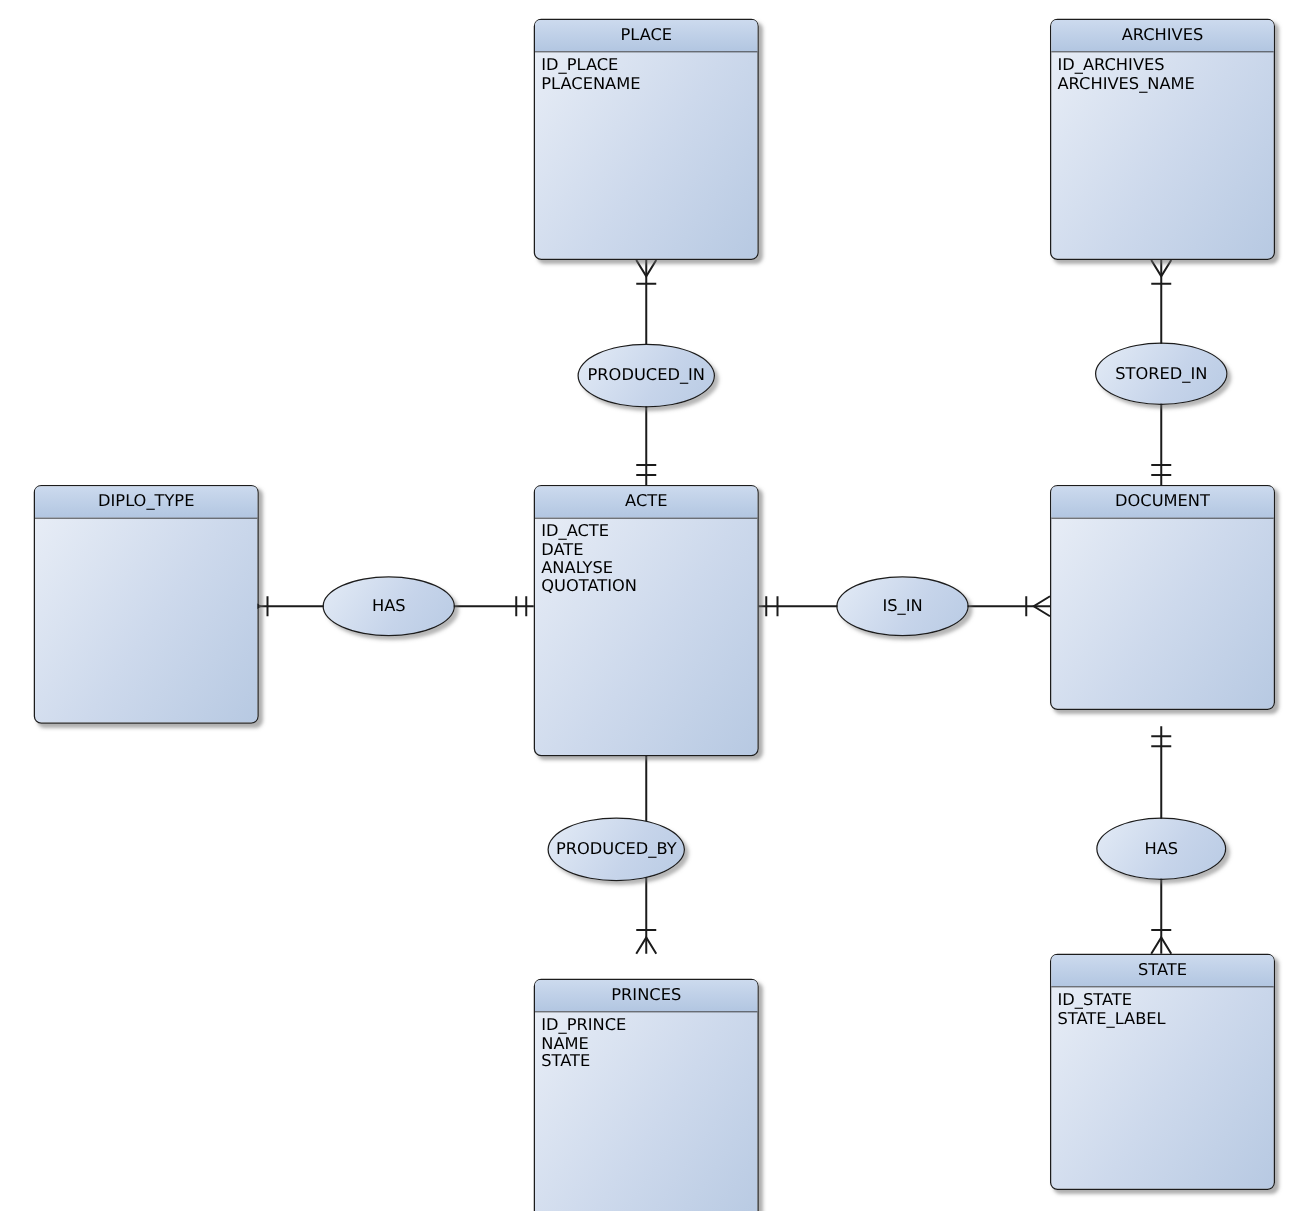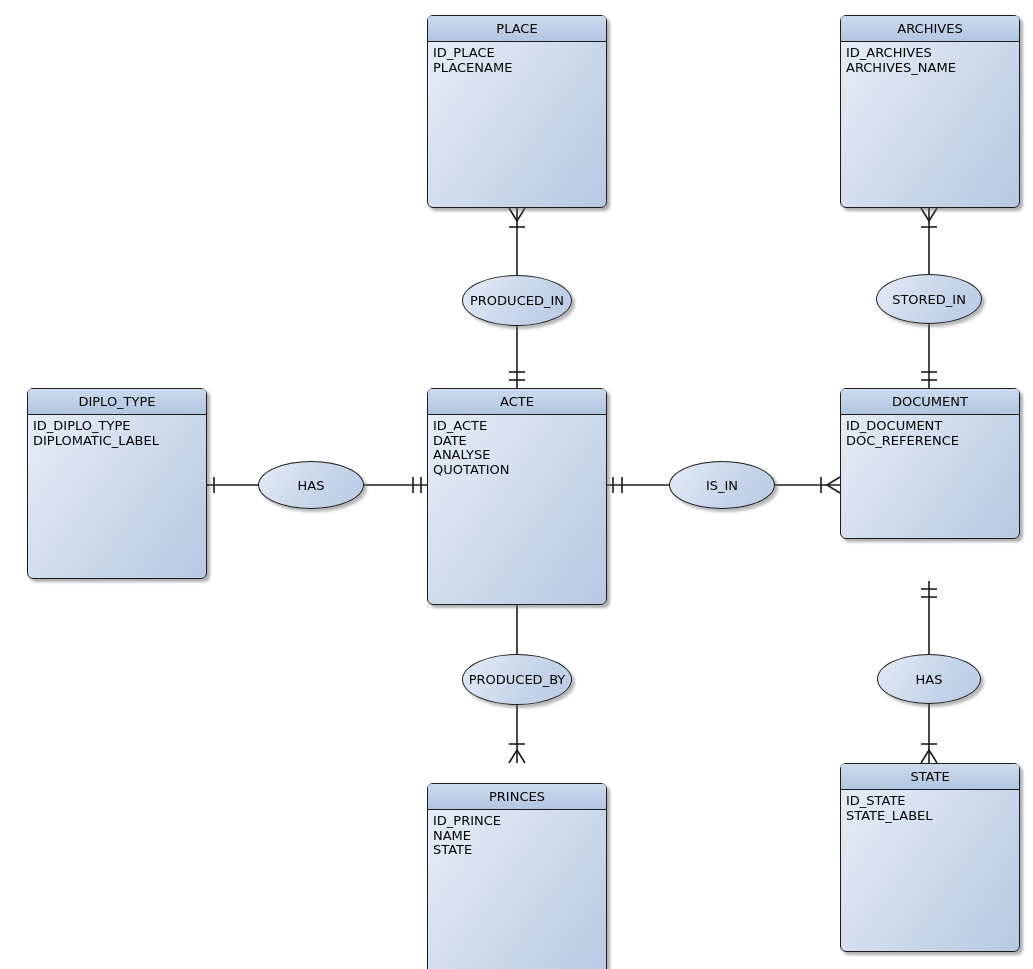--- a/index.html
+++ b/index.html
@@ -134,42 +134,34 @@
   <div class="entity" style="left:427px; top:15px; height:193px;">
     <div class="entity-header">PLACE</div>
     <div class="entity-body">
       <div>ID_PLACE</div>
       <div>PLACENAME</div>
     </div>
   </div>
 
   <div class="entity" style="left:27px; top:388px; height:191px;">
     <div class="entity-header">DIPLO_TYPE</div>
-    <div class="entity-body">
-      <div>ID_DIPLO_TYPE</div>
-      <div>DIPLOMATIC_LABEL</div>
-    </div>
   </div>
 
   <div class="entity" style="left:427px; top:388px; height:217px;">
     <div class="entity-header">ACTE</div>
     <div class="entity-body">
       <div>ID_ACTE</div>
       <div>DATE</div>
       <div>ANALYSE</div>
       <div>QUOTATION</div>
     </div>
   </div>
 
-  <div class="entity" style="left:840px; top:388px; height:151px;">
+  <div class="entity" style="left:840px; top:388px; height:180px;text-align:right;">
     <div class="entity-header">DOCUMENT</div>
-    <div class="entity-body">
-      <div>ID_DOCUMENT</div>
-      <div>DOC_REFERENCE</div>
-    </div>
   </div>
 
   <div class="entity" style="left:427px; top:783px; height:207px;">
     <div class="entity-header">PRINCES</div>
     <div class="entity-body">
       <div>ID_PRINCE</div>
       <div>NAME</div>
       <div>STATE</div>
     </div>
   </div>
@@ -191,21 +183,21 @@
   </div>
 
   <div class="relationship" style="left:258px; top:461px; width:106px; height:48px;">
     <span>HAS</span>
   </div>
 
   <div class="relationship" style="left:669px; top:461px; width:106px; height:48px;">
     <span>IS_IN</span>
   </div>
 
-  <div class="relationship" style="left:462px; top:654px; width:110px; height:51px;">
+  <div class="relationship" style="left:438px; top:654px; width:110px; height:51px;">
     <span>PRODUCED_BY</span>
   </div>
 
   <div class="relationship" style="left:877px; top:654px; width:104px; height:50px;">
     <span>HAS</span>
   </div>
 
 </div>
 
 </body></html>

